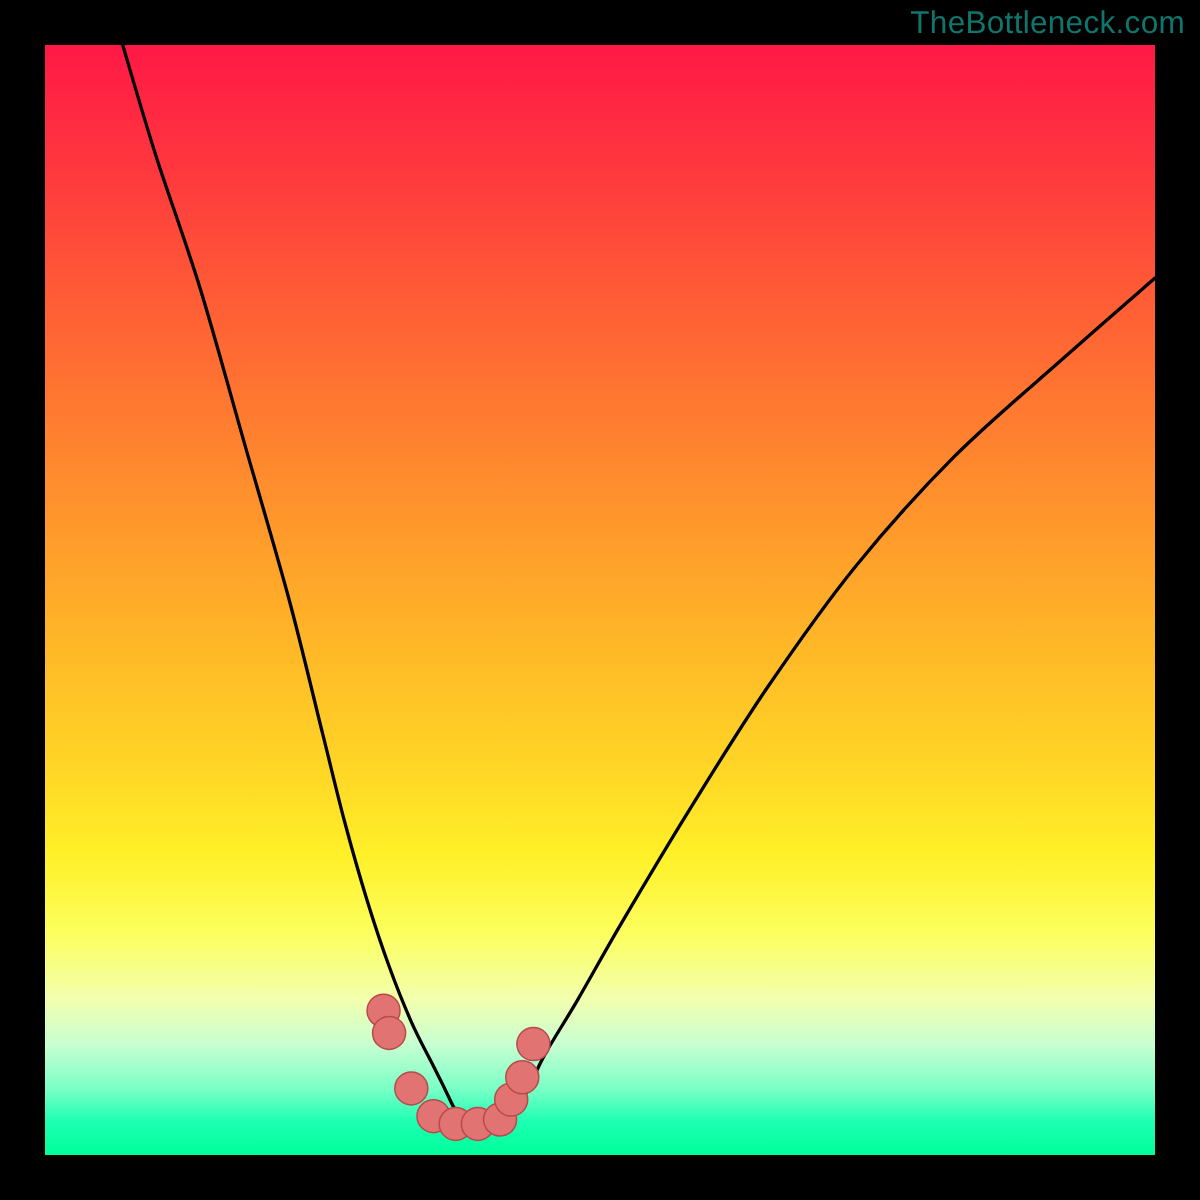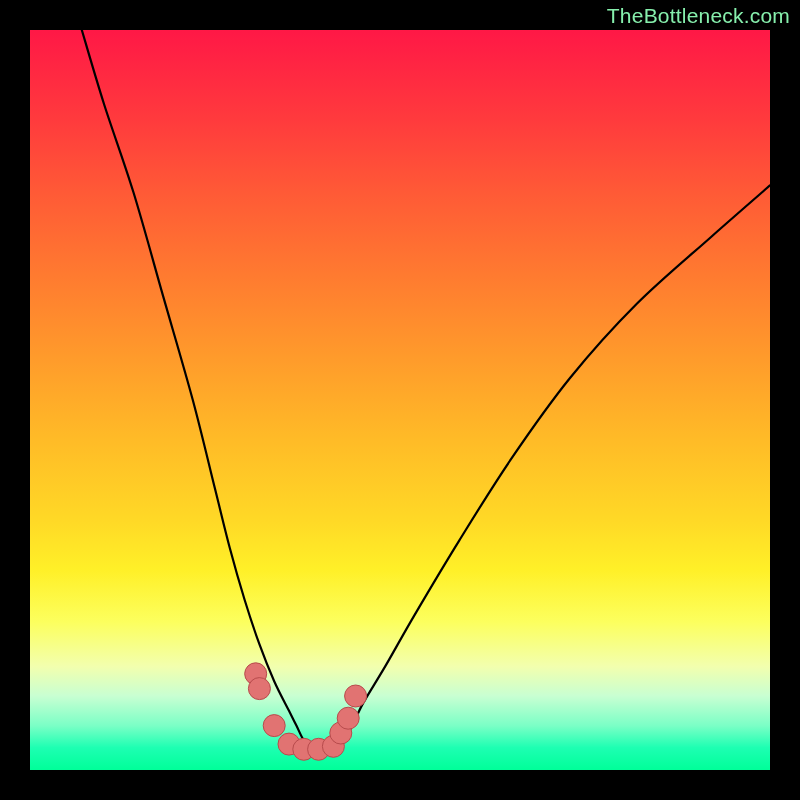--- a/index.html
+++ b/index.html
@@ -46,21 +46,21 @@
     position: absolute;
     left: 0;
     top: 0;
     width: 740px;
     height: 740px;
   }
   .watermark {
     position: absolute;
     top: 4px;
     right: 10px;
-    color: #86efac;
+    color: #0f766e;
     font-size: 21px;
     letter-spacing: 0.2px;
     font-weight: 400;
     font-family: Arial, Helvetica, sans-serif;
   }
 </style>
 </head>
 <body>
 
 <div class="frame">

